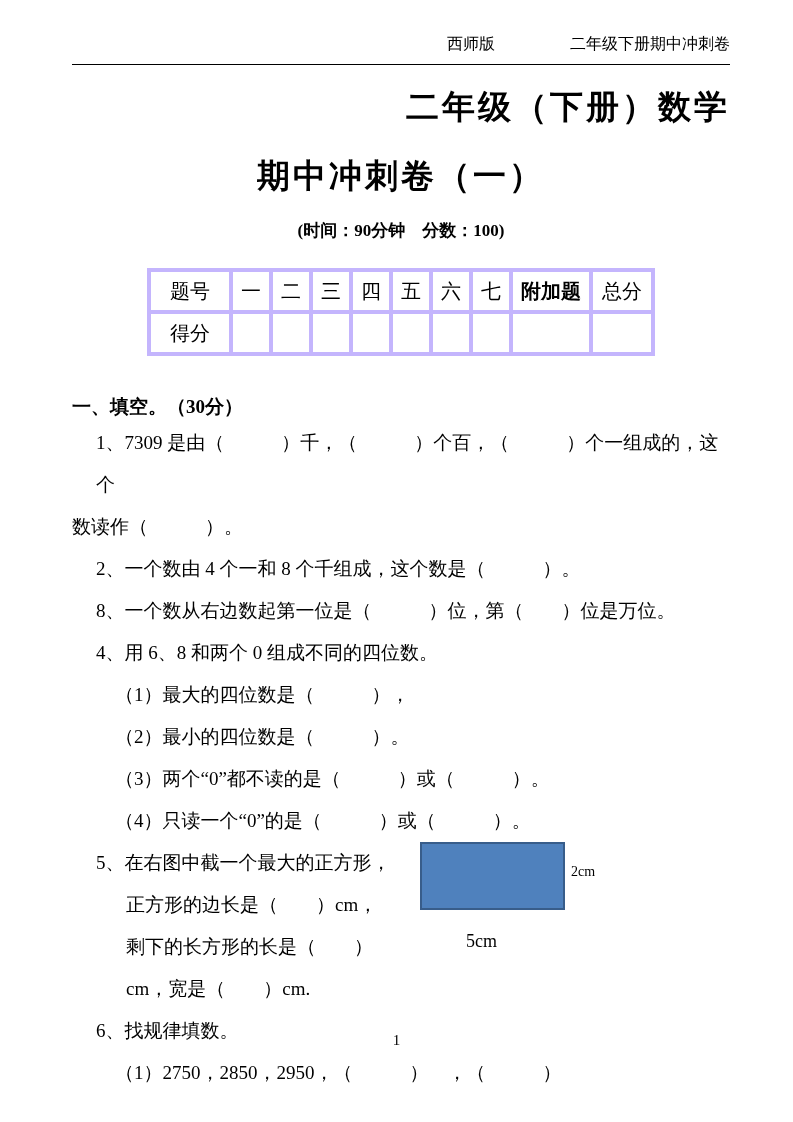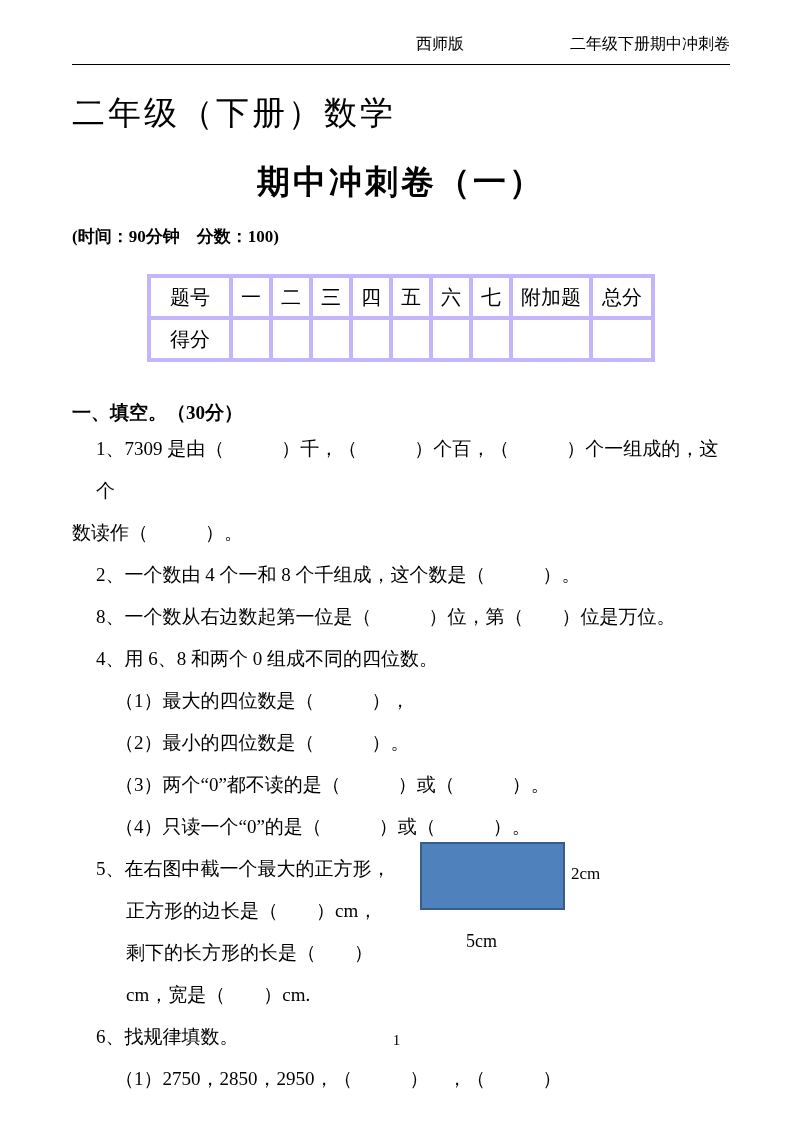--- a/index.html
+++ b/index.html
@@ -13,60 +13,60 @@
     width: 793px;
     height: 1122px;
     background: #fff;
     overflow: hidden;
     padding: 34px 63px 0 72px;
   }
   .doc-header {
     display: flex;
     justify-content: flex-end;
     align-items: baseline;
-    gap: 106px;
+    gap: 75px;
     font-size: 16px;
     padding-bottom: 9px;
     border-bottom: 1px solid #000;
   }
   .doc-title {
-    text-align: left;
+    text-align: right;
     font-size: 33px;
-    font-weight: normal;
+    font-weight: bold;
     letter-spacing: 3px;
-    margin-top: 26px;
+    margin-top: 20px;
   }
   .doc-subtitle {
     text-align: center;
     font-size: 33px;
     font-weight: bold;
     letter-spacing: 3px;
     margin-top: 24px;
   }
   .doc-meta {
-    text-align: left;
+    text-align: center;
     font-size: 17px;
     font-weight: bold;
     margin-top: 20px;
   }
   table.score-table {
     border-collapse: collapse;
     margin: 26px auto 0 auto;
   }
   table.score-table td {
     border: 4px solid #c4b5fd;
     height: 42px;
     text-align: center;
     vertical-align: middle;
     font-size: 20px;
     padding: 0 4px;
   }
   td.col-label { width: 82px; }
   td.col-num  { width: 40px; }
-  td.col-extra { width: 80px; }
+  td.col-extra { width: 80px; font-weight: bold; }
   td.col-total { width: 62px; }
   .section-heading {
     font-size: 19px;
     font-weight: bold;
     margin-top: 36px;
     line-height: 30px;
   }
   .line {
     font-size: 19px;
     line-height: 42px;
@@ -85,21 +85,21 @@
   .rect {
     width: 145px;
     height: 68px;
     background: #4f81bd;
     border: 2px solid #385d8a;
   }
   .label-h {
     position: absolute;
     left: 151px;
     top: 22px;
-    font-size: 17px;
+    font-size: 14px;
   }
   .label-w {
     position: absolute;
     left: 46px;
     top: 89px;
     font-size: 18px;
   }
   .page-num {
     position: absolute;
     left: 0;

